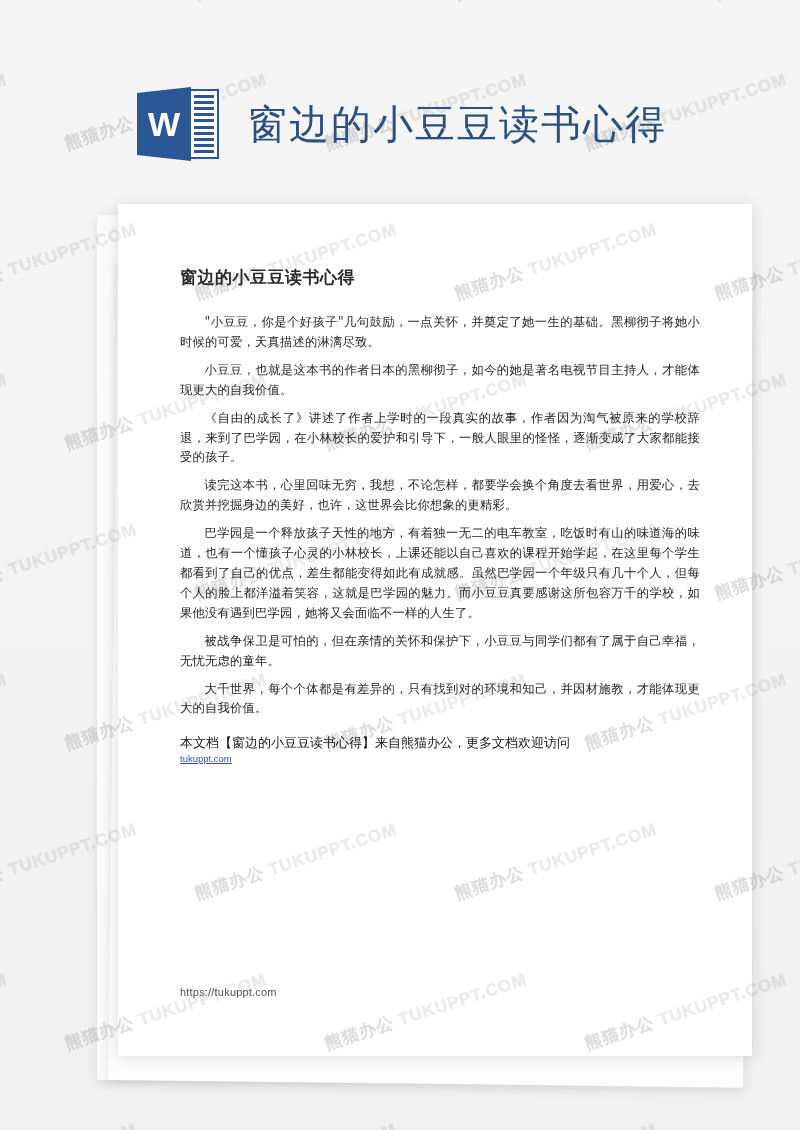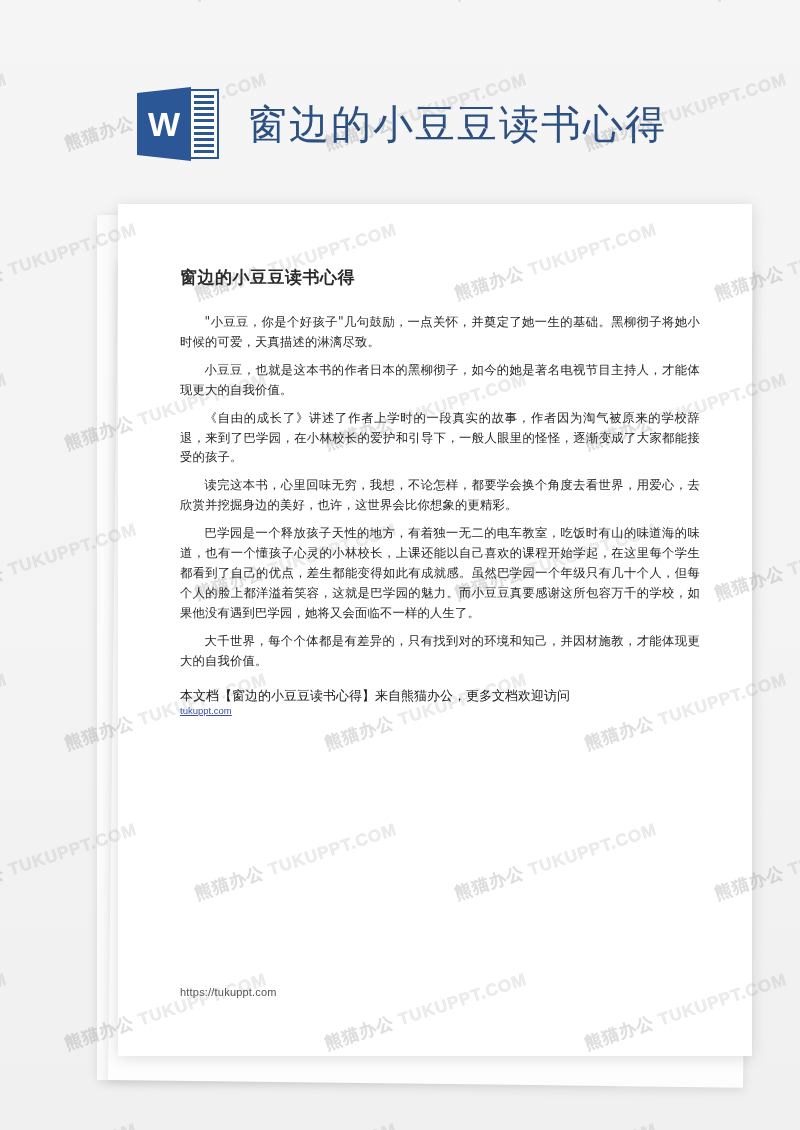--- a/index.html
+++ b/index.html
@@ -228,20 +228,21 @@
   </div>
 
   <div class="page-inner">
     <div class="article-title">窗边的小豆豆读书心得</div>
 
     <p class="para">"小豆豆，你是个好孩子"几句鼓励，一点关怀，并奠定了她一生的基础。黑柳彻子将她小时候的可爱，天真描述的淋漓尽致。</p>
     <p class="para">小豆豆，也就是这本书的作者日本的黑柳彻子，如今的她是著名电视节目主持人，才能体现更大的自我价值。</p>
     <p class="para">《自由的成长了》讲述了作者上学时的一段真实的故事，作者因为淘气被原来的学校辞退，来到了巴学园，在小林校长的爱护和引导下，一般人眼里的怪怪，逐渐变成了大家都能接受的孩子。</p>
     <p class="para">读完这本书，心里回味无穷，我想，不论怎样，都要学会换个角度去看世界，用爱心，去欣赏并挖掘身边的美好，也许，这世界会比你想象的更精彩。</p>
     <p class="para">巴学园是一个释放孩子天性的地方，有着独一无二的电车教室，吃饭时有山的味道海的味道，也有一个懂孩子心灵的小林校长，上课还能以自己喜欢的课程开始学起，在这里每个学生都看到了自己的优点，差生都能变得如此有成就感。虽然巴学园一个年级只有几十个人，但每个人的脸上都洋溢着笑容，这就是巴学园的魅力。而小豆豆真要感谢这所包容万千的学校，如果他没有遇到巴学园，她将又会面临不一样的人生了。</p>
+    <p class="para">被战争保卫是可怕的，但在亲情的关怀和保护下，小豆豆与同学们都有了属于自己幸福，无忧无虑的童年。</p>
     <p class="para">大千世界，每个个体都是有差异的，只有找到对的环境和知己，并因材施教，才能体现更大的自我价值。</p>
 
     <div class="source-note">本文档【窗边的小豆豆读书心得】来自熊猫办公，更多文档欢迎访问</div>
     <a class="source-link" href="#">tukuppt.com</a>
 
     <div class="page-footer-url">https://tukuppt.com</div>
   </div>
 
   <div class="wm-layer" id="wm-layer">
       <span class="wm" style="left: 130px; top: 150px;">熊猫办公 TUKUPPT.COM</span>

